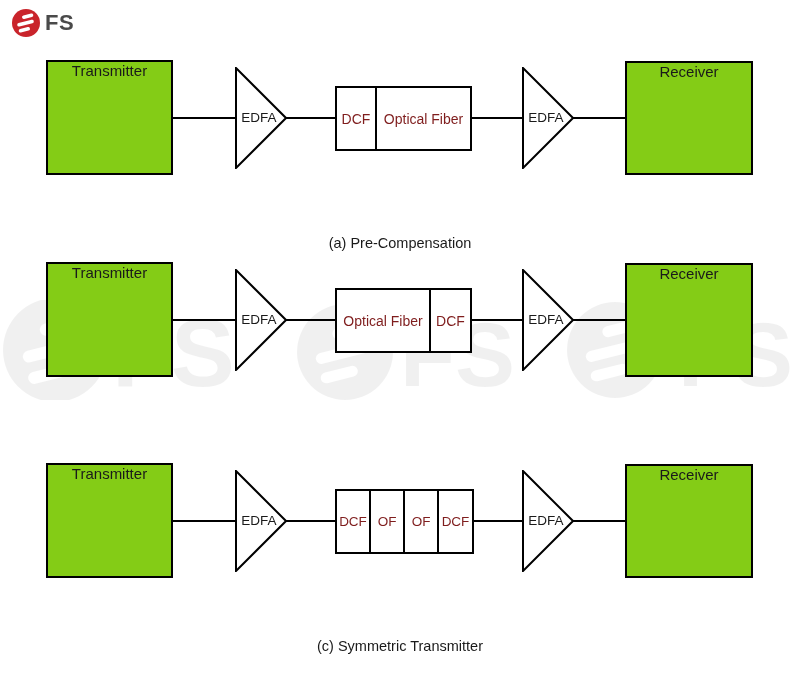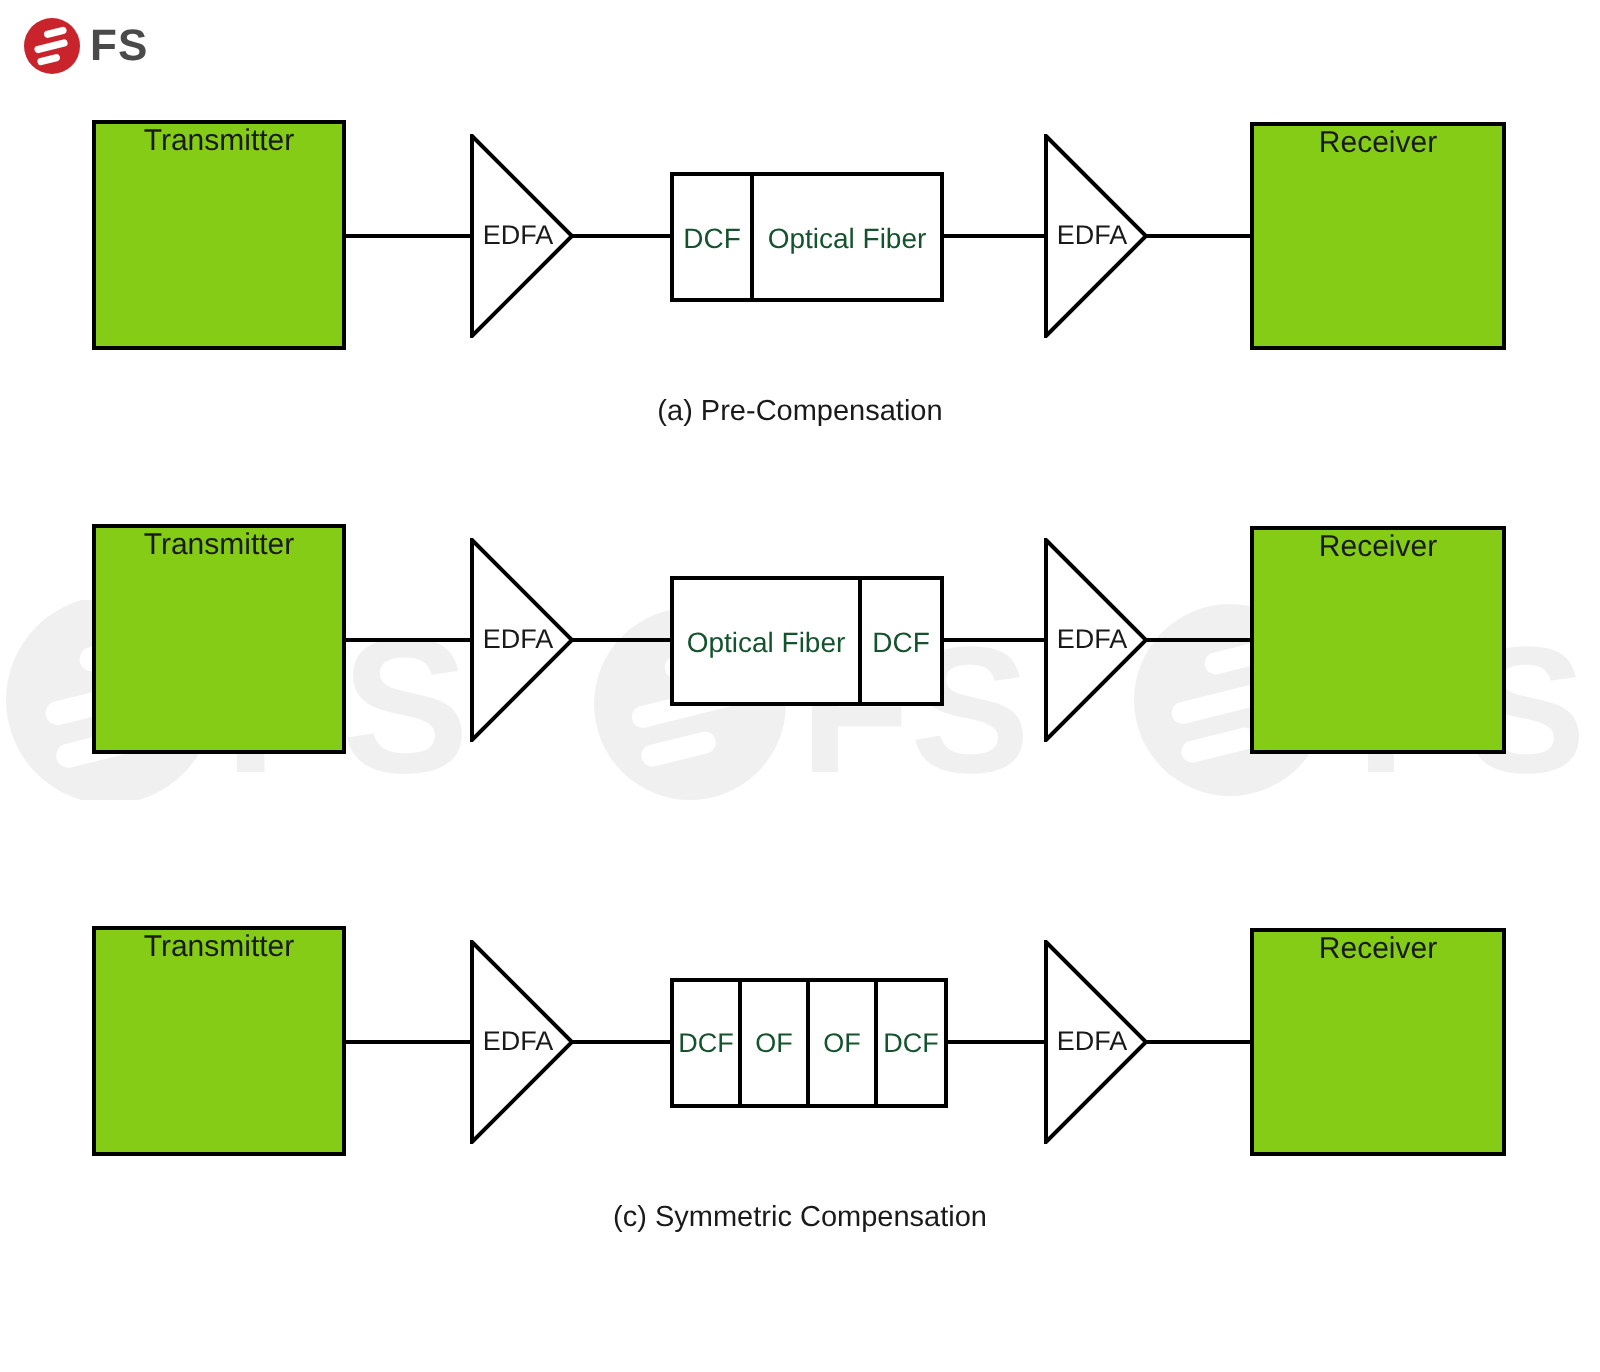--- a/index.html
+++ b/index.html
@@ -29,26 +29,26 @@
   .amp-label {
     position: absolute; width: 44px; height: 18px; line-height: 18px;
     text-align: center; font-size: 13.5px; color: #1a1a1a; z-index: 4;
   }
   .cells {
     position: absolute; height: 65px; display: flex; z-index: 3;
   }
   .cell {
     border: 2px solid #000; background: #fff; height: 100%;
     display: flex; align-items: center; justify-content: center;
-    font-size: 14px; color: #14532d; margin-left: -2px; white-space: nowrap;
+    font-size: 14px; color: #7f1d1d; margin-left: -2px; white-space: nowrap;
   }
   .cell:first-child { margin-left: 0; }
   .caption {
     position: absolute; left: 0; width: 800px; text-align: center;
-    font-size: 14.5px; color: #1a1a1a; z-index: 3;
+    font-size: 14.5px; color: #1a1a1a; z-index: 3; margin-top: 37px;
   }
   .credit {
     position: absolute; right: 18px; top: 637px;
     font-size: 23px; color: #c9c9c9; z-index: 5; white-space: nowrap;
   }
 </style>
 </head>
 <body>
 
 <div class="canvas">
@@ -171,16 +171,16 @@
   <div class="tri" style="left:522px; top:470px">
     <svg width="52" height="102" viewBox="0 0 52 102">
         <polygon points="1,1 51,51 1,101" fill="#fff" stroke="#000" stroke-width="2"></polygon>
       </svg>
   </div>
   <div class="amp-label" style="left:524px; top:512px">EDFA</div>
   <div class="h-line" style="left:571px; top:520px; width:55px"></div>
   <div class="box" style="left:625px; top:464px; width:128px; height:114px">
     <span>Receiver</span>
   </div>
-  <div class="caption" style="top:601px">(c) Symmetric Compensation</div>
+  <div class="caption" style="top:601px">(c) Symmetric Transmitter</div>
 
 
 </div>
 
 </body></html>

